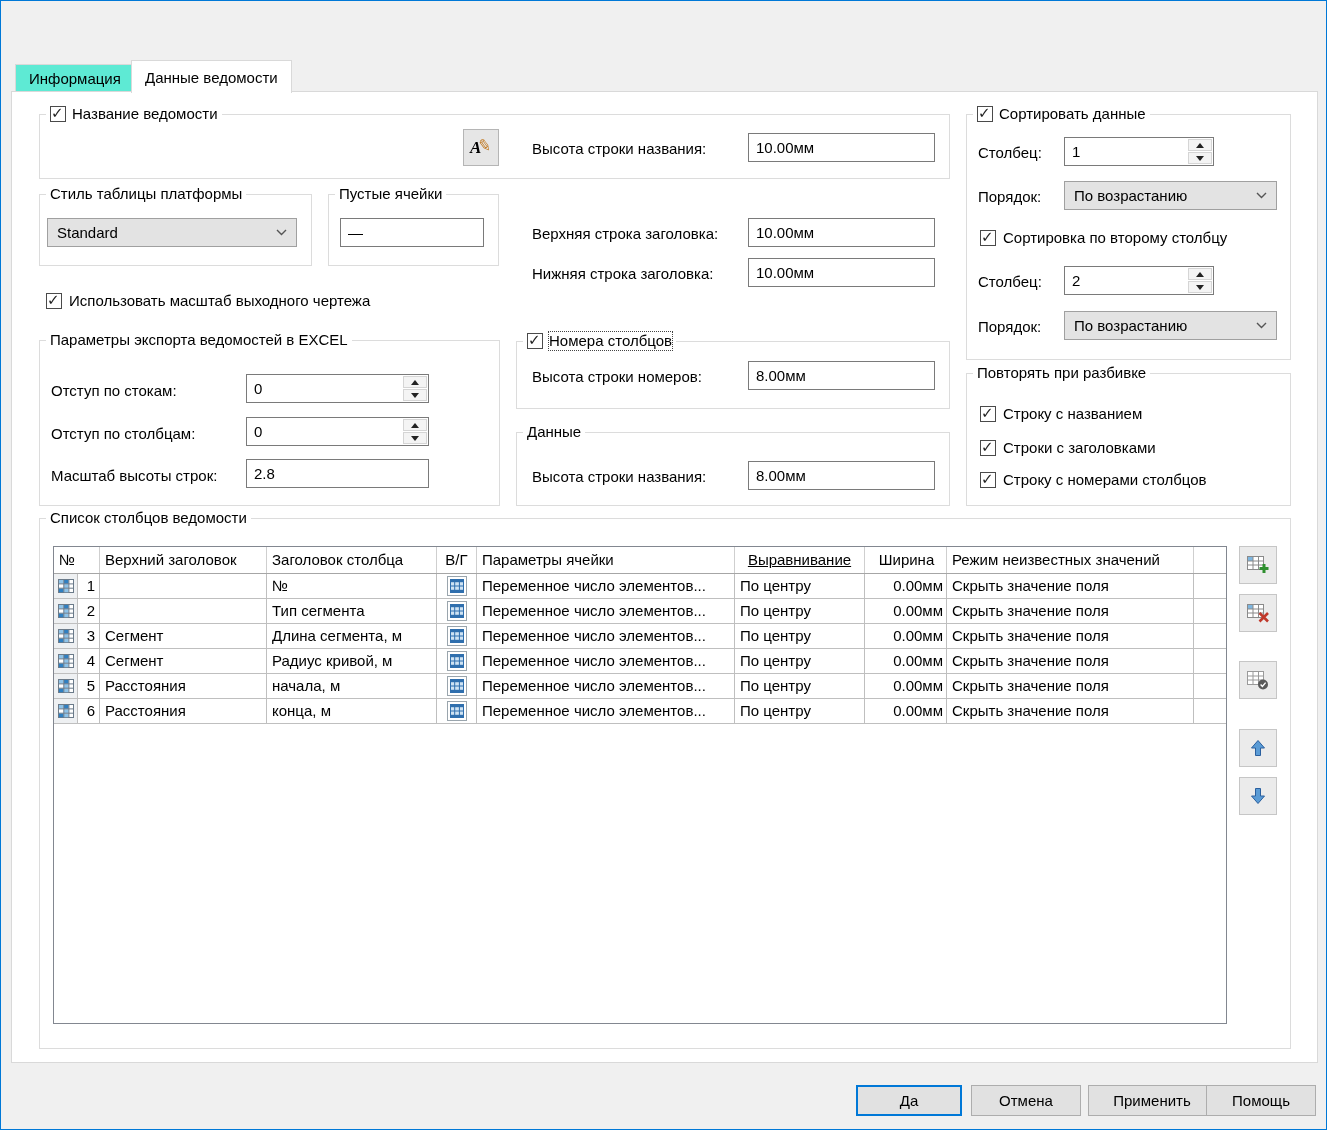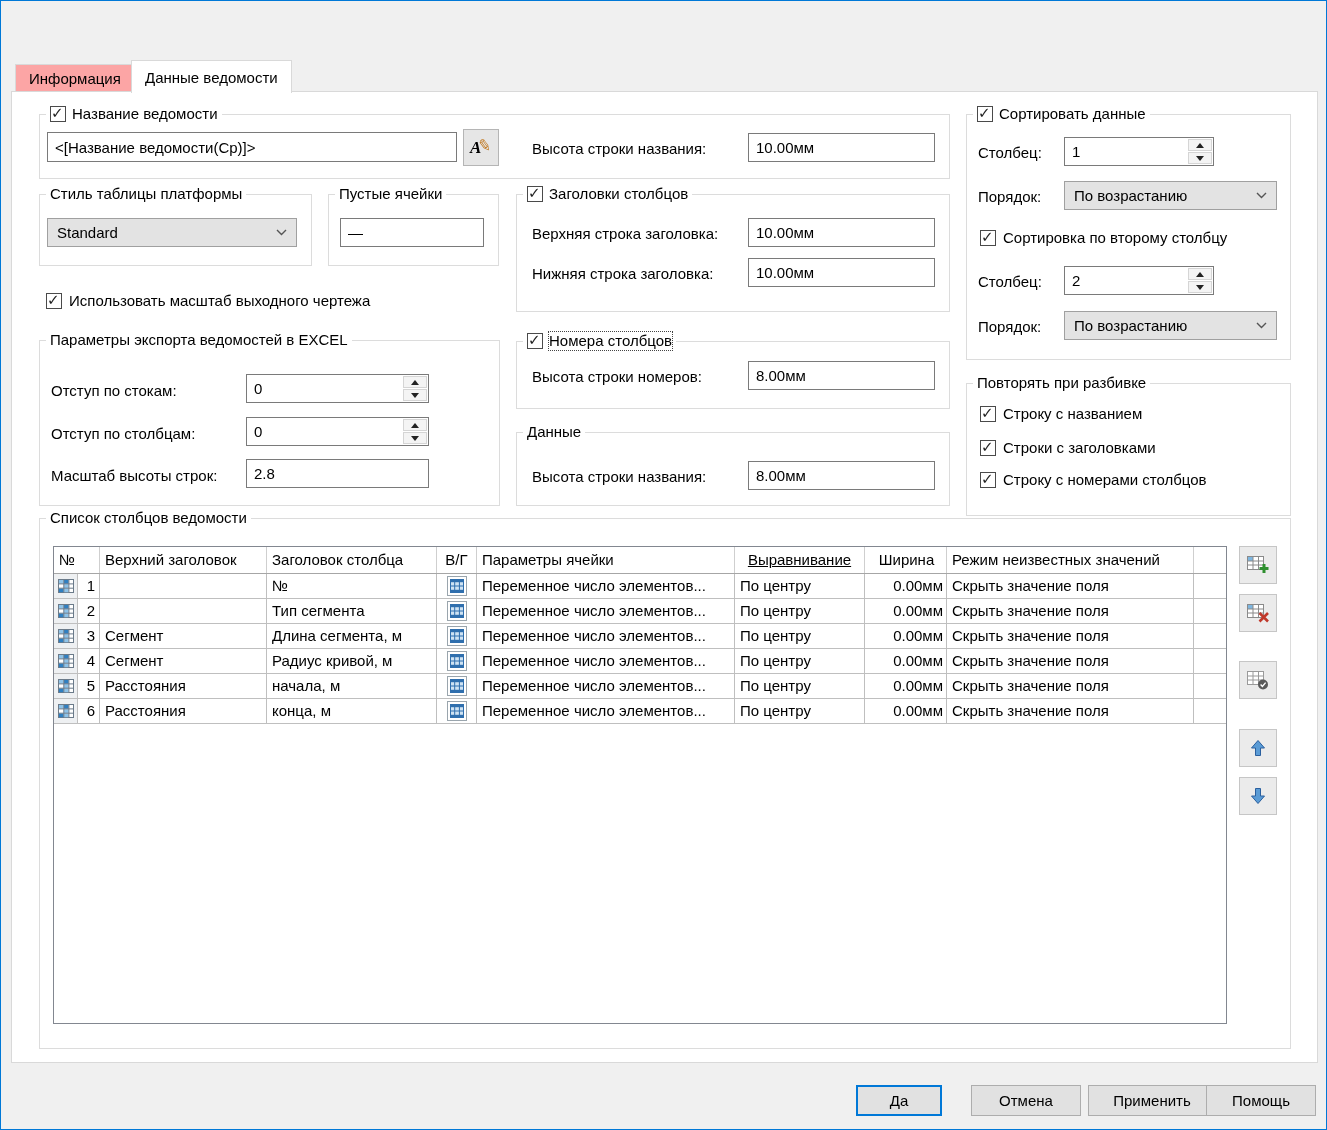--- a/index.html
+++ b/index.html
@@ -7,21 +7,21 @@
        border:1px solid #0078d7;background:#f0f0f0;
        font-family:"Liberation Sans","DejaVu Sans",sans-serif;font-size:15px;color:#000;
        overflow:hidden;}
   .titlebar{position:absolute;left:1px;top:1px;right:1px;height:44px;background:#fff;}
   .app-icon{position:absolute;left:12px;top:7px;width:32px;height:30px;}
   .win-title{position:absolute;left:50px;top:13px;font-size:15px;white-space:nowrap;}
   .close-btn{position:absolute;right:8px;top:6px;width:42px;height:33px;display:flex;
              align-items:center;justify-content:center;font-size:21px;font-weight:300;color:#222;}
   
   .tab{position:absolute;display:flex;align-items:center;padding:0 13px;
-       background:#fca5a5;border:1px solid #d9d9d9;box-sizing:border-box;white-space:nowrap;}
+       background:#5eead4;border:1px solid #d9d9d9;box-sizing:border-box;white-space:nowrap;}
   #tab-info{left:14px;top:63px;height:28px;z-index:1;}
   #tab-data{left:130px;top:59px;height:33px;background:#fff;border-bottom:none;z-index:3;}
   .page{position:absolute;left:10px;top:90px;width:1307px;height:972px;background:#fff;
         border:1px solid #d9d9d9;box-sizing:border-box;z-index:2;}
   
   .group{position:absolute;border:1px solid #dcdcdc;box-sizing:border-box;z-index:4;}
   .legend{position:absolute;top:-10px;left:6px;background:#fff;padding:0 4px;display:flex;
           align-items:center;gap:6px;white-space:nowrap;line-height:18px;}
   .lbl{position:absolute;white-space:nowrap;z-index:5;}
   .cb{width:16px;height:16px;border:1px solid #4a4a4a;background:#fff;box-sizing:border-box;
@@ -84,21 +84,20 @@
   <div class="tab" id="tab-info">Информация</div>
   <div class="tab" id="tab-data">Данные ведомости</div>
   <div class="page"></div>
 
   <div class="group" style="left:38px;top:113px;width:911px;height:65px;">
     <div class="legend">
       <span class="cb checked"></span>
       <span>Название ведомости</span>
     </div>
   </div>
-  <div class="field" style="left:46px;top:131px;width:410px;height:30px;">&lt;[Название ведомости(Ср)]&gt;</div>
   <div class="toolbtn" style="left:462px;top:128px;">
     <span class="a-btn-inner">
       <span class="a-letter">A</span>
       <span class="a-pencil">✎</span>
     </span>
   </div>
   <div class="lbl" style="left:531px;top:139px;">Высота строки названия:</div>
   <div class="field" style="left:747px;top:132px;width:187px;height:29px;">10.00мм</div>
 
   <div class="group" style="left:38px;top:193px;width:273px;height:72px;">
@@ -113,26 +112,20 @@
       </svg>
   </div>
 
   <div class="group" style="left:327px;top:193px;width:171px;height:72px;">
     <div class="legend">
         <span>Пустые ячейки</span>
       </div>
   </div>
   <div class="field" style="left:339px;top:217px;width:144px;height:29px;">—</div>
 
-  <div class="group" style="left:515px;top:193px;width:434px;height:118px;">
-    <div class="legend">
-      <span class="cb checked"></span>
-      <span>Заголовки столбцов</span>
-    </div>
-  </div>
   <div class="lbl" style="left:531px;top:224px;">Верхняя строка заголовка:</div>
   <div class="field" style="left:747px;top:217px;width:187px;height:29px;">10.00мм</div>
   <div class="lbl" style="left:531px;top:264px;">Нижняя строка заголовка:</div>
   <div class="field" style="left:747px;top:257px;width:187px;height:29px;">10.00мм</div>
 
   <div class="cbrow" style="left:45px;top:291px;">
     <span class="cb checked"></span>
     <span>Использовать масштаб выходного чертежа</span>
   </div>
 
@@ -243,21 +236,21 @@
     </span>
   </div>
   <div class="lbl" style="left:977px;top:317px;">Порядок:</div>
   <div class="combo" style="left:1063px;top:310px;width:213px;height:29px;">
     <span>По возрастанию</span>
     <svg width="11" height="7" viewBox="0 0 11 7">
         <path d="M1 1 L5.5 5.5 L10 1" stroke="#555" stroke-width="1.4" fill="none"></path>
       </svg>
   </div>
 
-  <div class="group" style="left:965px;top:382px;width:325px;height:133px;padding-left:44px;">
+  <div class="group" style="left:965px;top:372px;width:325px;height:133px;padding-left:44px;">
     <div class="legend">
         <span>Повторять при разбивке</span>
       </div>
   </div>
   <div class="cbrow" style="left:979px;top:404px;">
     <span class="cb checked"></span>
     <span>Строку с названием</span>
   </div>
   <div class="cbrow" style="left:979px;top:438px;">
     <span class="cb checked"></span>
@@ -496,18 +489,18 @@
     <svg width="16" height="18" viewBox="0 0 16 18">
       <path d="M8 1.5 L14.5 9 H10.5 V16.5 H5.5 V9 H1.5 Z" fill="#5a9bd5" stroke="#2a5f9e"></path>
     </svg>
   </div>
   <div class="sbtn" style="left:1238px;top:776px;">
     <svg width="16" height="18" viewBox="0 0 16 18">
       <path d="M8 16.5 L1.5 9 H5.5 V1.5 H10.5 V9 H14.5 Z" fill="#5a9bd5" stroke="#2a5f9e"></path>
     </svg>
   </div>
 
-  <div class="btn" id="btn-ok" style="left:855px;top:1084px;width:86px;">Да</div>
+  <div class="btn" id="btn-ok" style="left:855px;top:1084px;width:106px;">Да</div>
   <div class="btn" style="left:970px;top:1084px;width:110px;">Отмена</div>
   <div class="btn" style="left:1087px;top:1084px;width:128px;">Применить</div>
   <div class="btn" style="left:1205px;top:1084px;width:110px;">Помощь</div>
 
 </div>
 
 </body></html>

